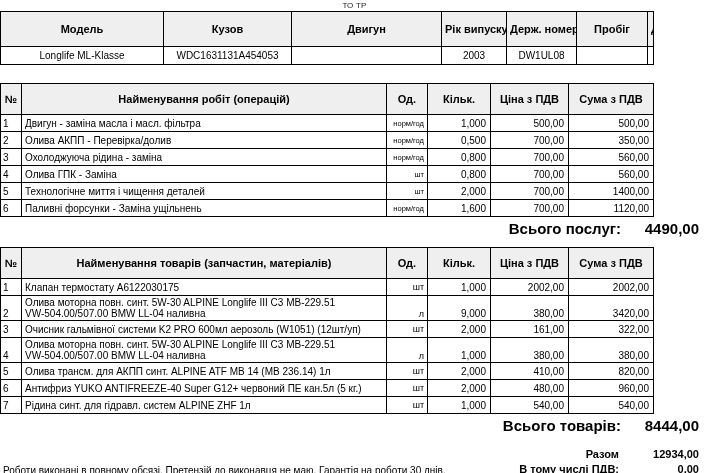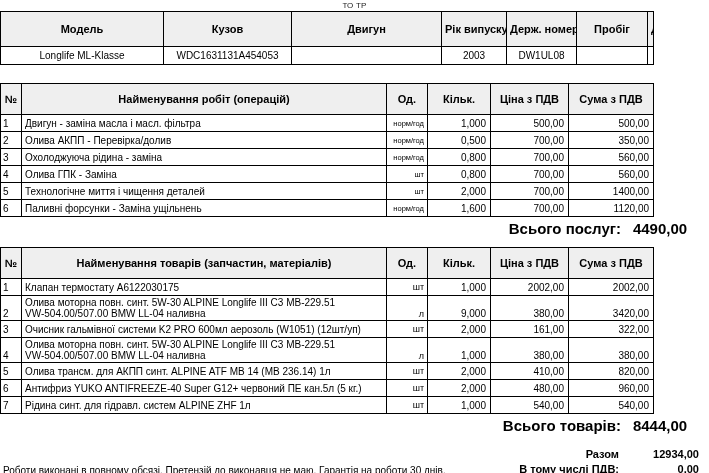--- a/index.html
+++ b/index.html
@@ -100,21 +100,21 @@
   .subtotal {
     width: 703px;
     display: flex;
     justify-content: flex-end;
     align-items: baseline;
     font-size: 15px;
     font-weight: bold;
     padding-top: 3px;
   }
   .subtotal .lbl { text-align: right; }
-  .subtotal .val { width: 78px; text-align: center; padding-right: 4px; }
+  .subtotal .val { width: 78px; text-align: right; padding-right: 4px; }
 
   
   .grand {
     width: 703px;
     margin-top: 12px;
     font-size: 11px;
     font-weight: bold;
   }
   .grand .row {
     display: flex;

